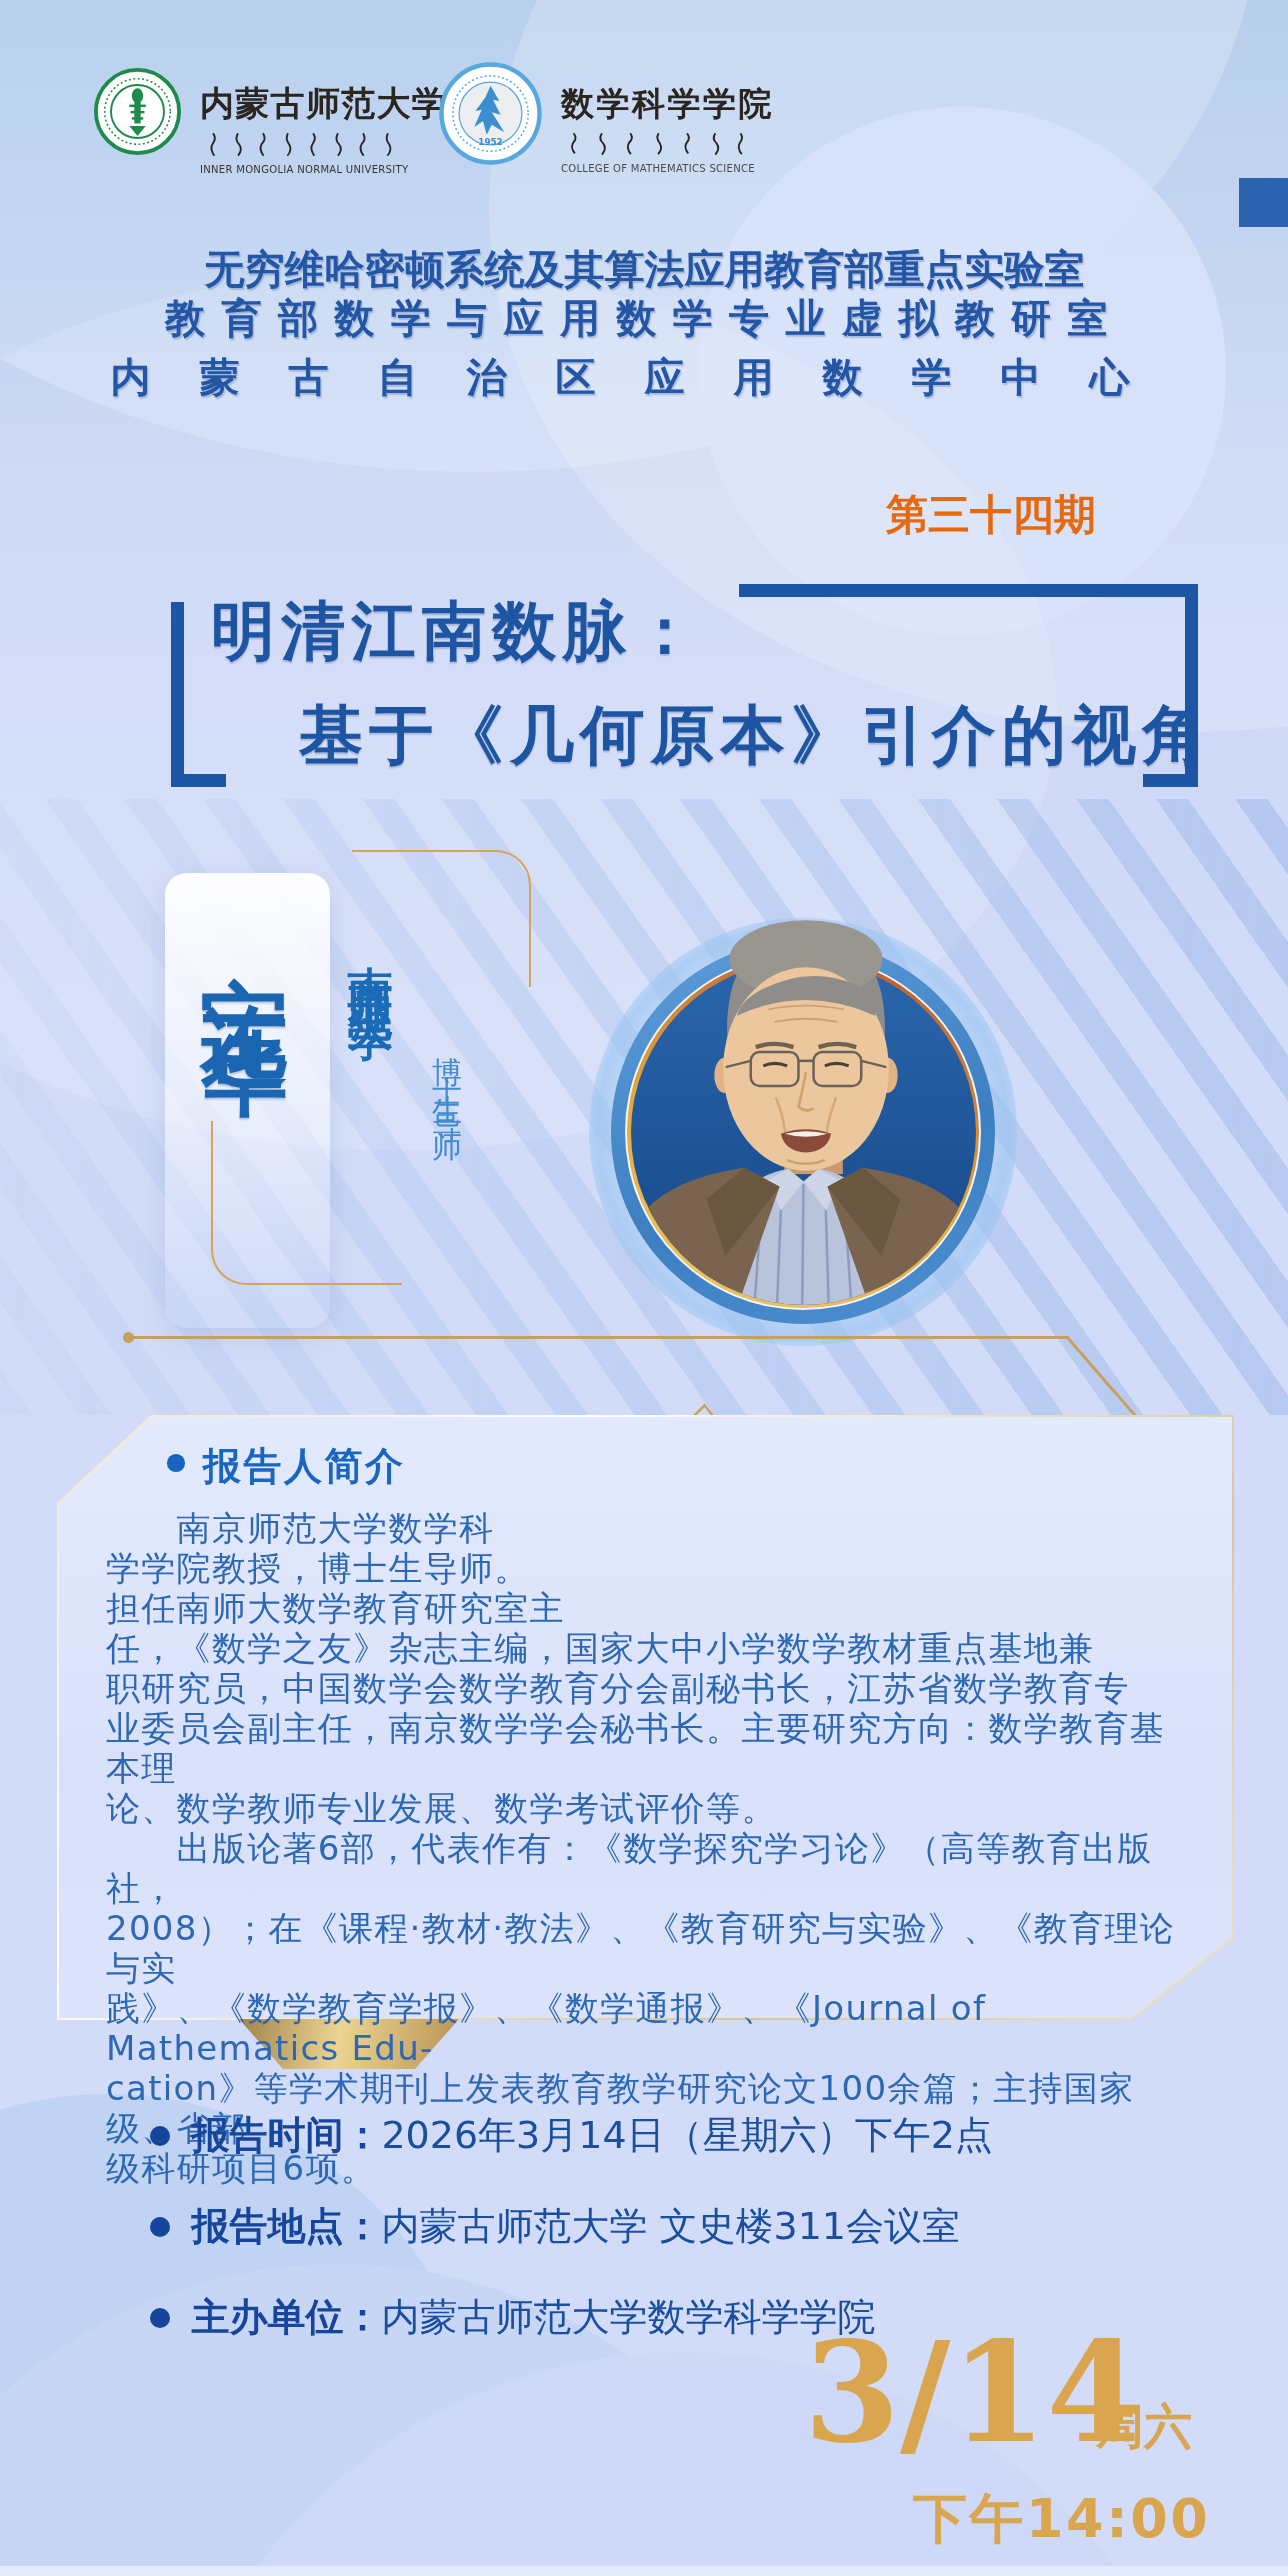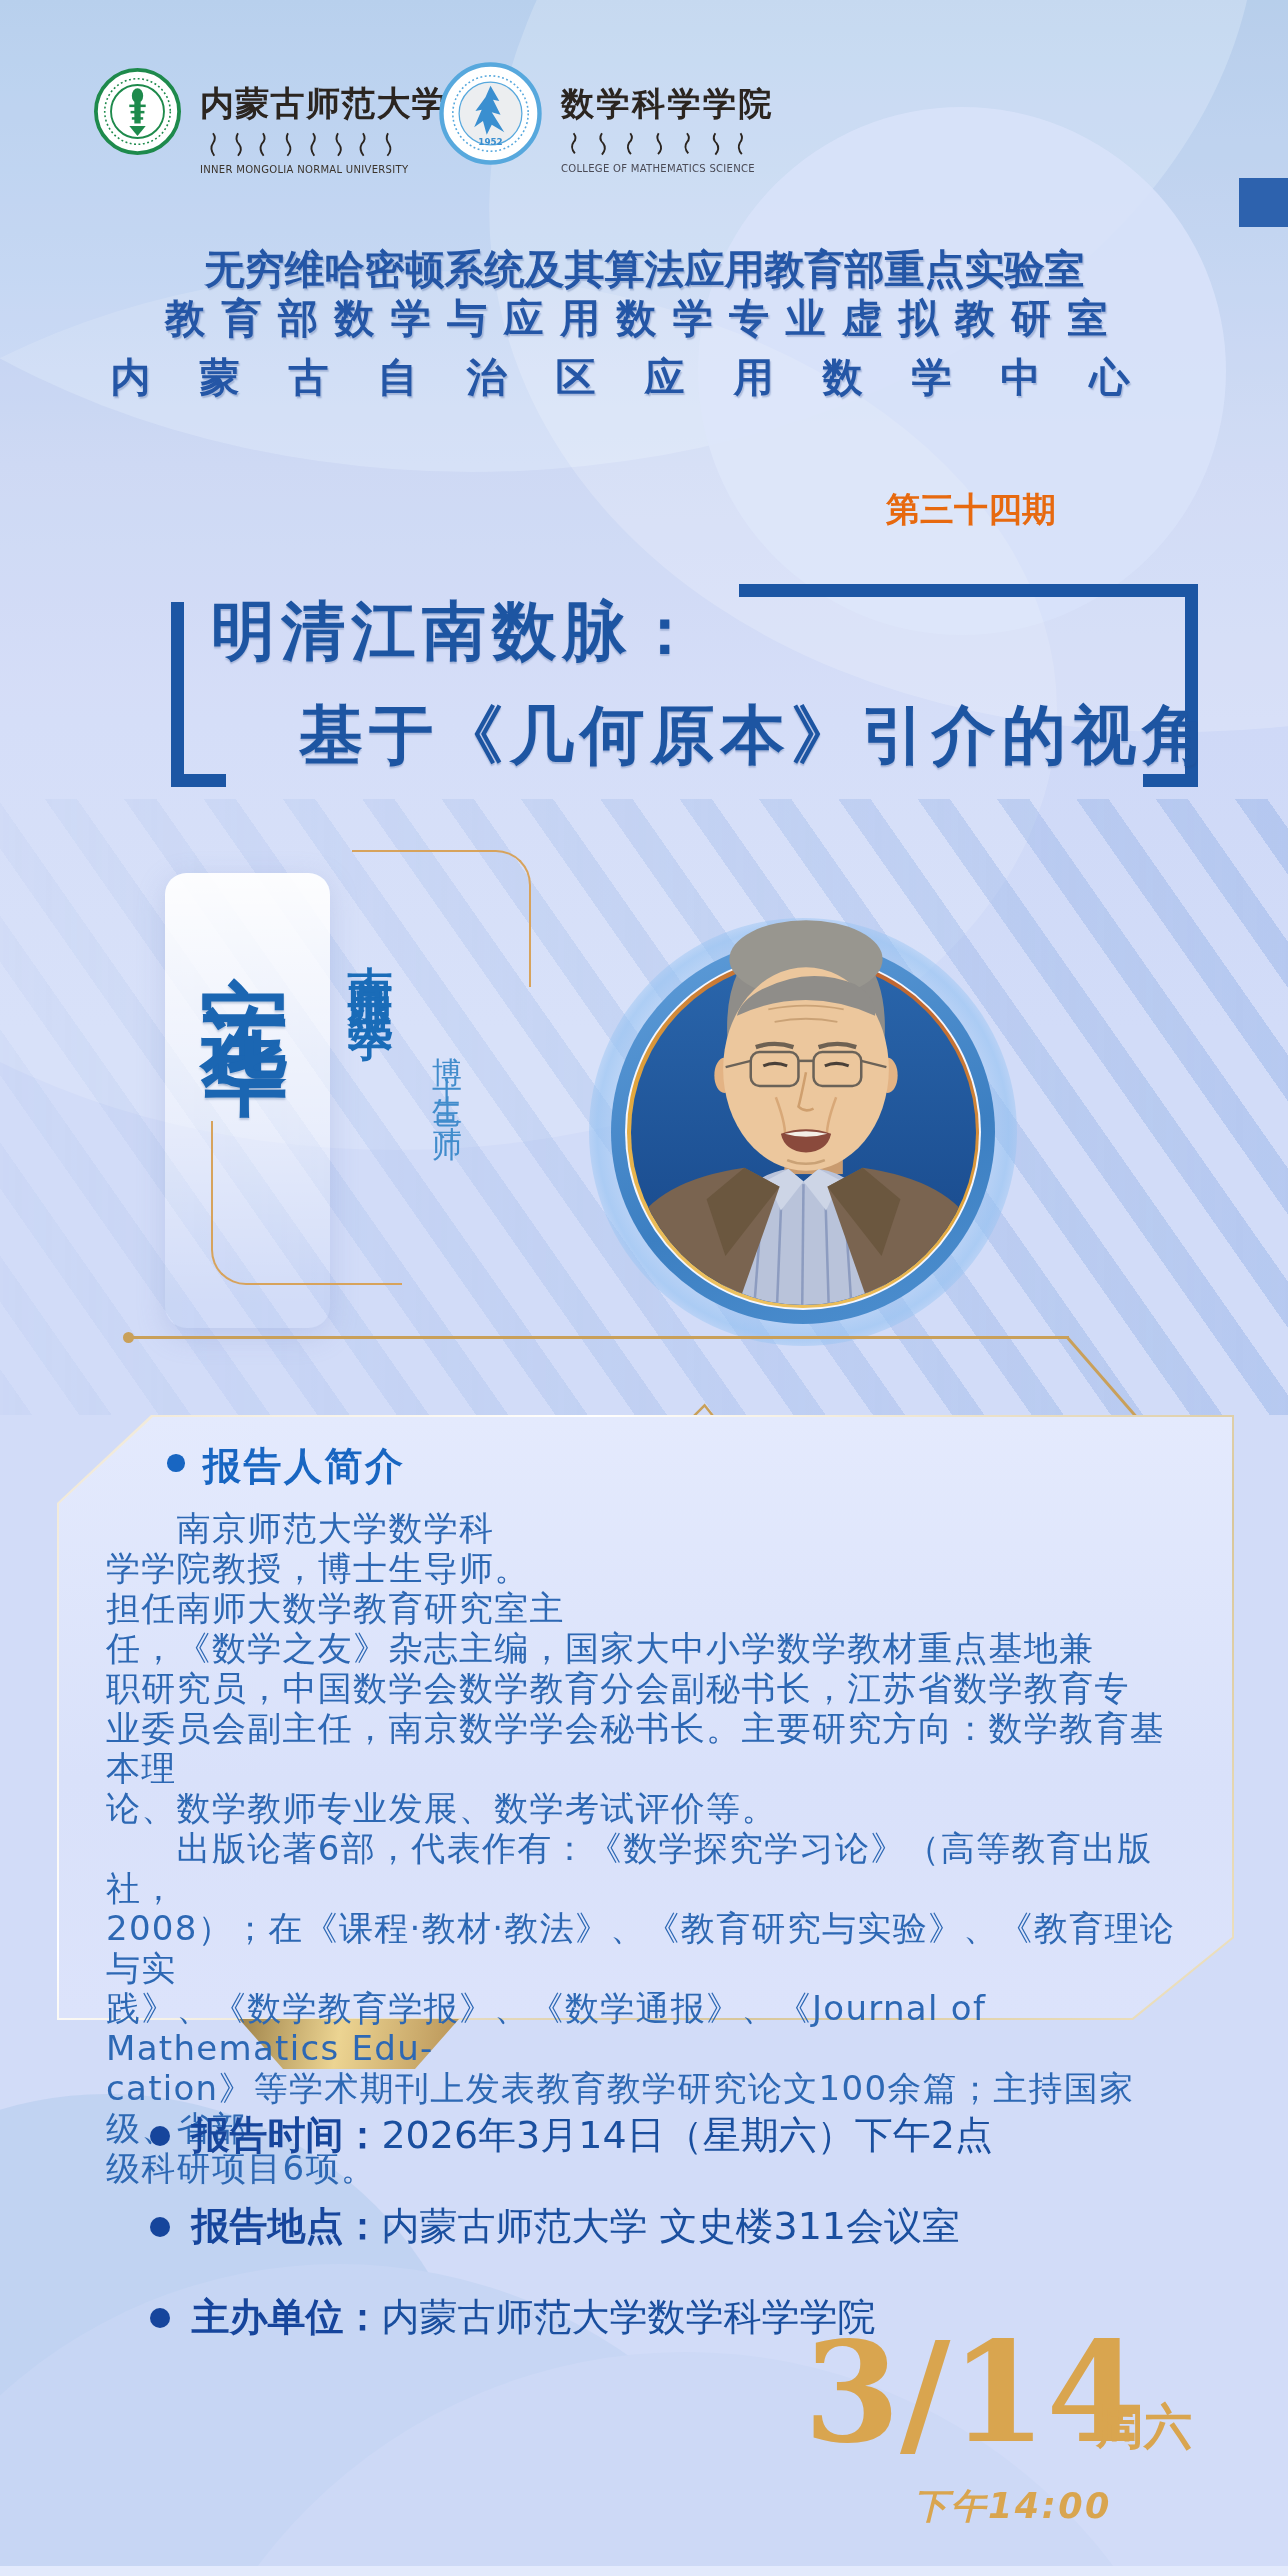--- a/index.html
+++ b/index.html
@@ -26,21 +26,21 @@
   .blue-square{top:178px;left:1239px;width:49px;height:49px;background:#2d62ae;}
   .footer-strip{bottom:0;left:0;width:1288px;height:10px;background:#e3eafc;}
   .logo-zh{font-family:"DejaVu Serif","Liberation Serif",serif;font-weight:700;color:#2b2520;}
   .logo-en{color:#3b342c;letter-spacing:0.3px;white-space:nowrap;transform:scaleX(.94);transform-origin:left;}
   
   .org-line{position:absolute;left:94px;width:1101px;text-align:center;font-weight:700;color:#2456a6;
     font-size:40px;text-shadow:1.3px 1.9px 1.3px rgba(45,75,140,.28);white-space:nowrap;}
   
   .series-title{font-size:74px;font-weight:800;color:#e7690f;letter-spacing:11.3px;white-space:nowrap;
     text-shadow:0 2.5px 1.9px rgba(180,90,20,.25);}
-  .series-issue{font-family:"DejaVu Serif","Liberation Serif",serif;font-size:34px;font-weight:700;color:#e7690f;white-space:nowrap;}
+  .series-issue{font-family:"DejaVu Serif","Liberation Serif",serif;font-size:42px;font-weight:700;color:#e7690f;white-space:nowrap;}
   
   .topic-line{font-family:"DejaVu Serif","Liberation Serif",serif;font-weight:700;color:#1d55a2;
     font-size:64px;letter-spacing:6.3px;white-space:nowrap;text-shadow:0 1.9px 1.3px rgba(40,70,130,.25);}
   .bracket{background:#1c56a4;}
   
   .name-card{border-radius:21.4px;
     background:linear-gradient(180deg,rgba(255,255,255,.95),rgba(255,255,255,.45) 55%,rgba(255,255,255,0) 95%);
     box-shadow:0 7.5px 28px rgba(140,155,210,.30);}
   .v-text{writing-mode:vertical-rl;white-space:nowrap;}
   .speaker-name{font-size:87px;font-weight:800;color:#1b66b2;letter-spacing:29px;
@@ -75,21 +75,21 @@
     background:linear-gradient(100deg,#9f834a,#ecd492 45%,#b89356);
     clip-path:polygon(0 0,100% 0,80% 100%,20% 100%);}
   
   .info-item{position:absolute;left:150px;display:flex;align-items:center;white-space:nowrap;}
   .info-bullet{width:20px;height:20px;border-radius:50%;background:#16459c;margin-right:21.4px;flex:0 0 auto;}
   .info-label{font-size:38px;font-weight:800;color:#16459c;}
   .info-value{font-size:38px;font-weight:500;color:#1a4f9f;text-align:center;}
   
   .date-day{font-family:"DejaVu Serif","Liberation Serif",serif;font-size:138px;font-weight:700;color:#d9a54f;line-height:1;}
   .date-week{font-size:48px;font-weight:700;color:#d9a54f;}
-  .date-time{font-size:35px;font-weight:600;color:#d9a54f;letter-spacing:2.5px;white-space:nowrap;font-style:italic;}
+  .date-time{font-size:54px;font-weight:600;color:#d9a54f;letter-spacing:2.5px;white-space:nowrap;}
 </style>
 </head>
 <body>
 
 <div class="poster">
 
   <div class="abs wave2"></div>
   <div class="abs wave1"></div>
   <div class="abs pale-circle"></div>
   <div class="abs wave3"></div>

